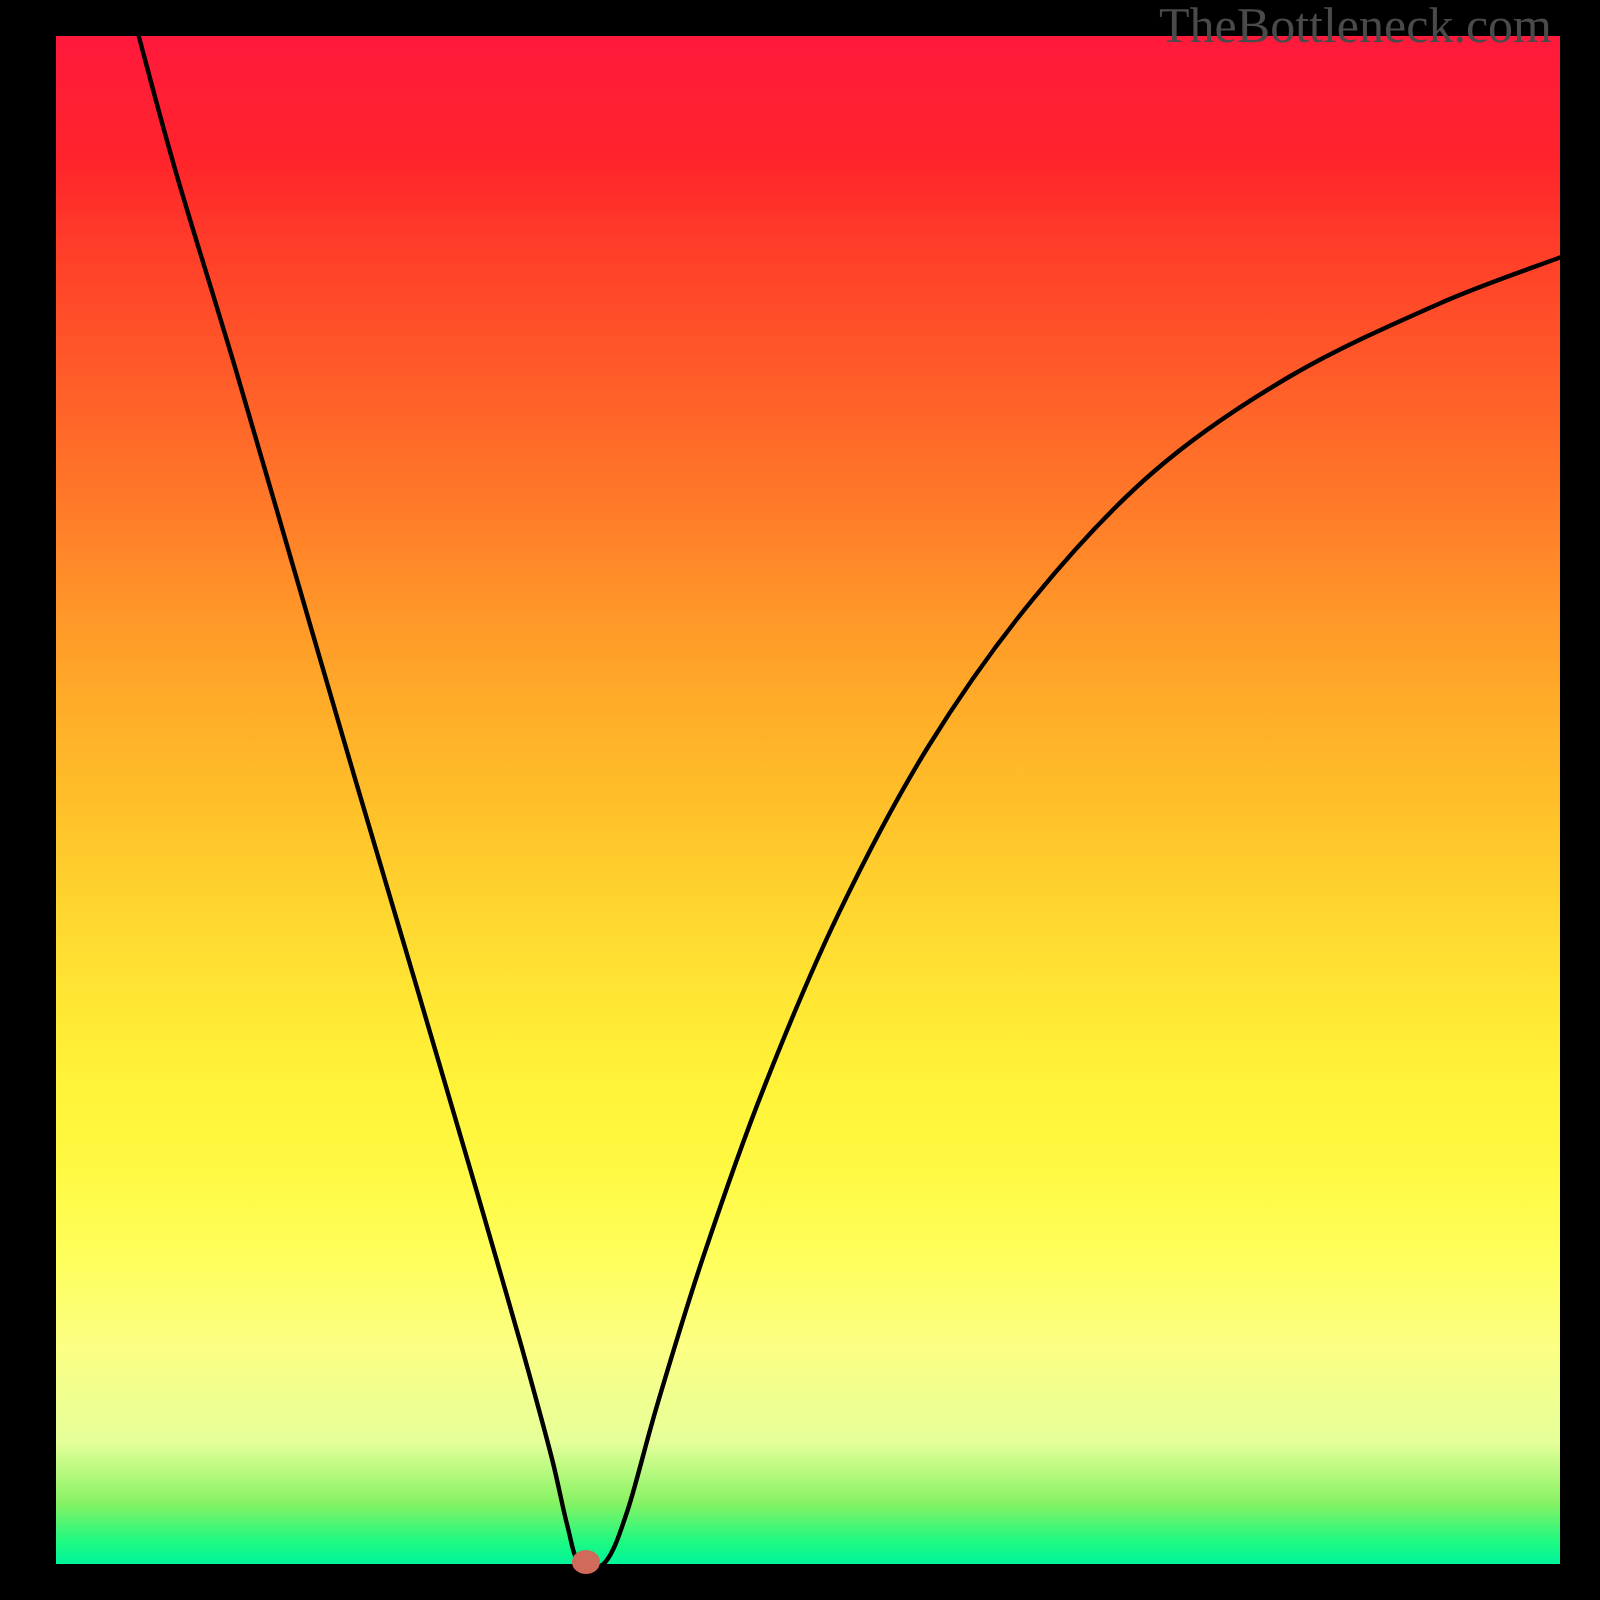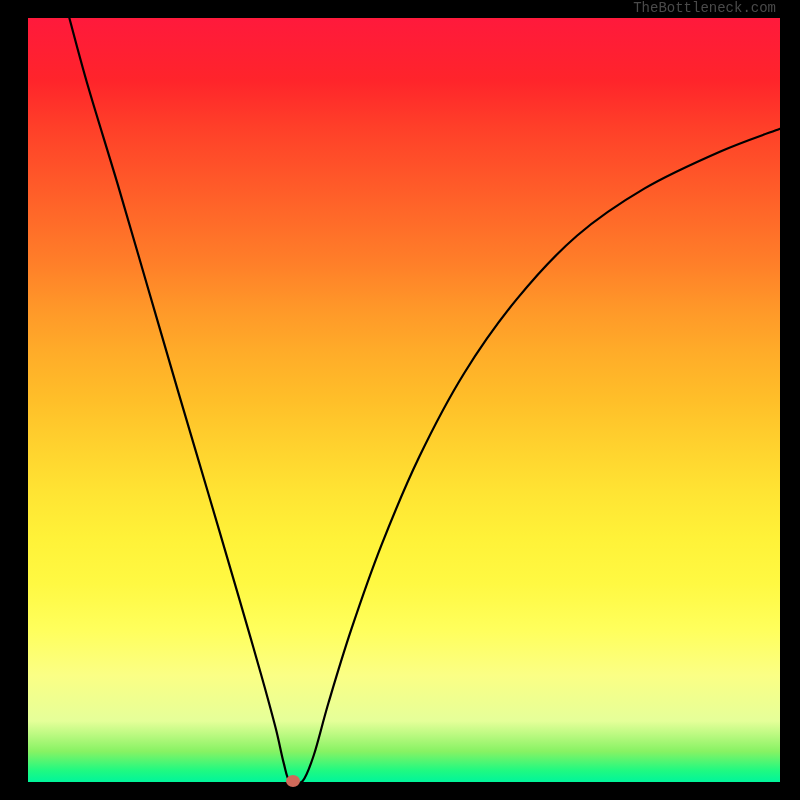--- a/index.html
+++ b/index.html
@@ -45,22 +45,22 @@
       hsl(105, 85%, 67%) 96%,
       hsl(147, 95%, 55%) 98.5%,
       hsl(158, 100%, 48%) 100%
     );
   }
   .watermark {
     position: absolute;
     top: 0px;
     right: 24px;
     color: #4a4a4a;
-    font-family: Liberation Mono, monospace;
-    font-size: 14px;
+    font-family: Liberation Serif, serif;
+    font-size: 25px;
     font-weight: 400;
     letter-spacing: 0px;
   }
   svg.curve {
     position: absolute;
     left: 0;
     top: 0;
     width: 100%;
     height: 100%;
     overflow: visible;

